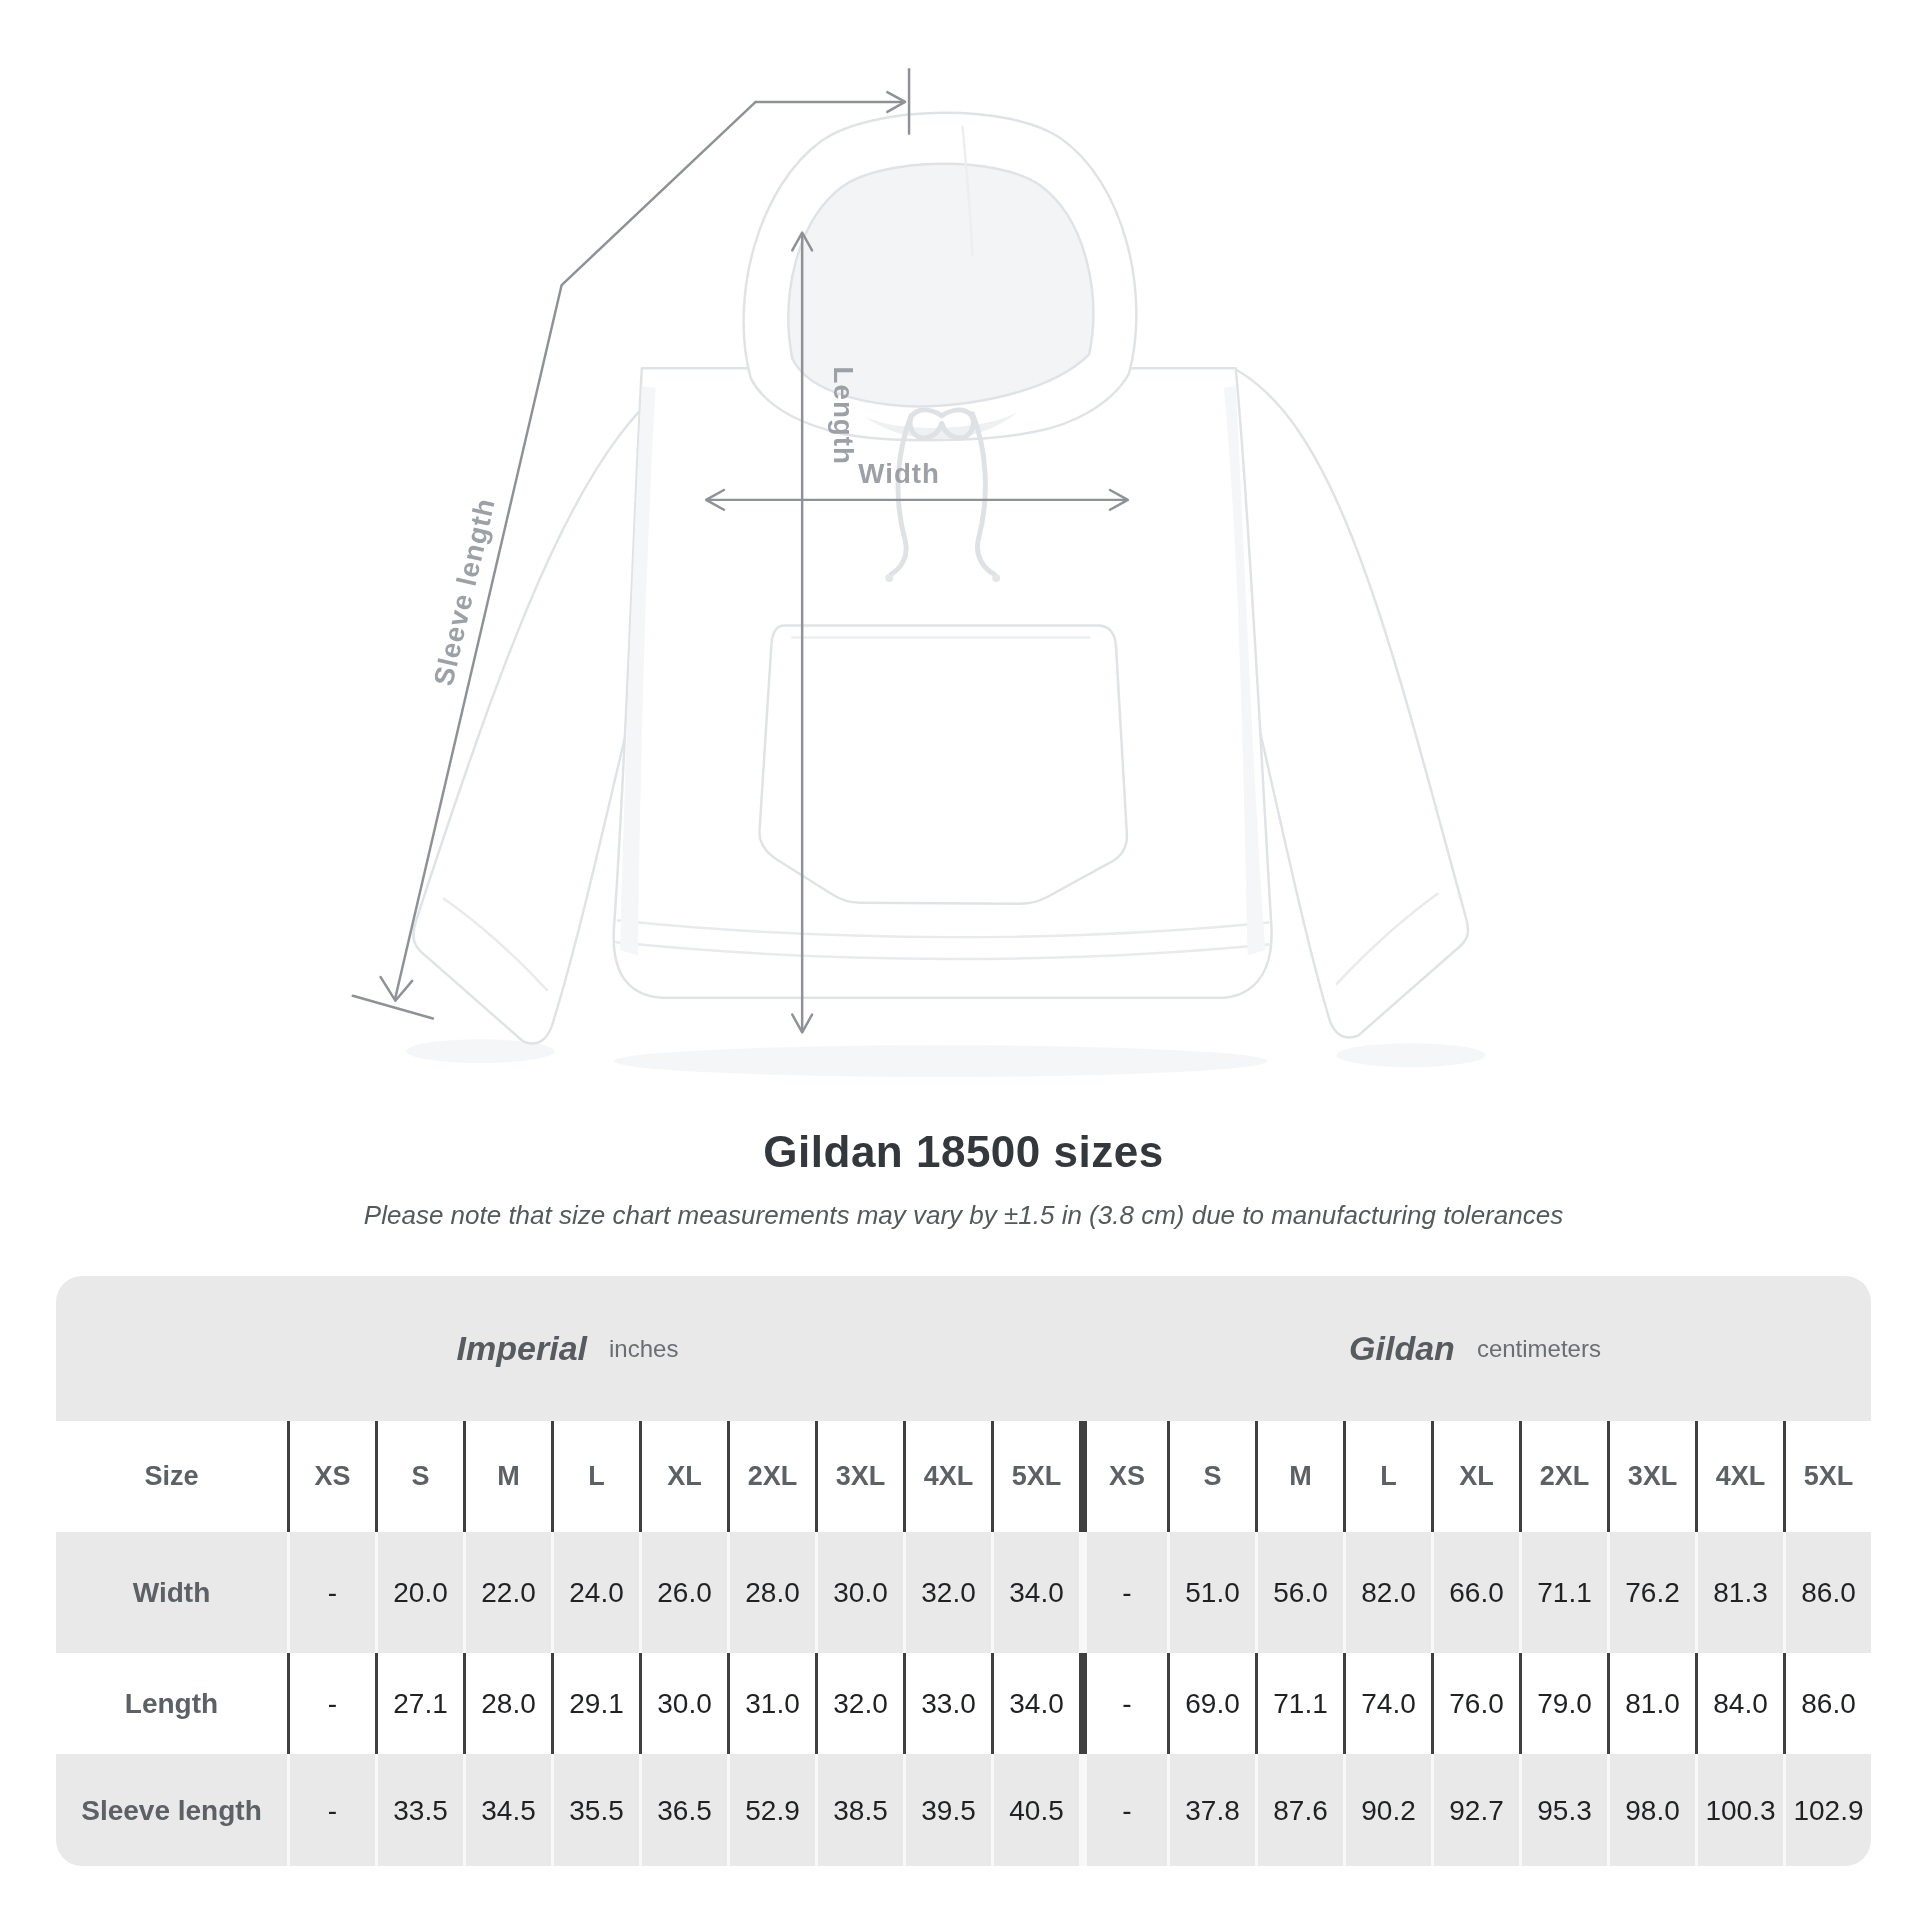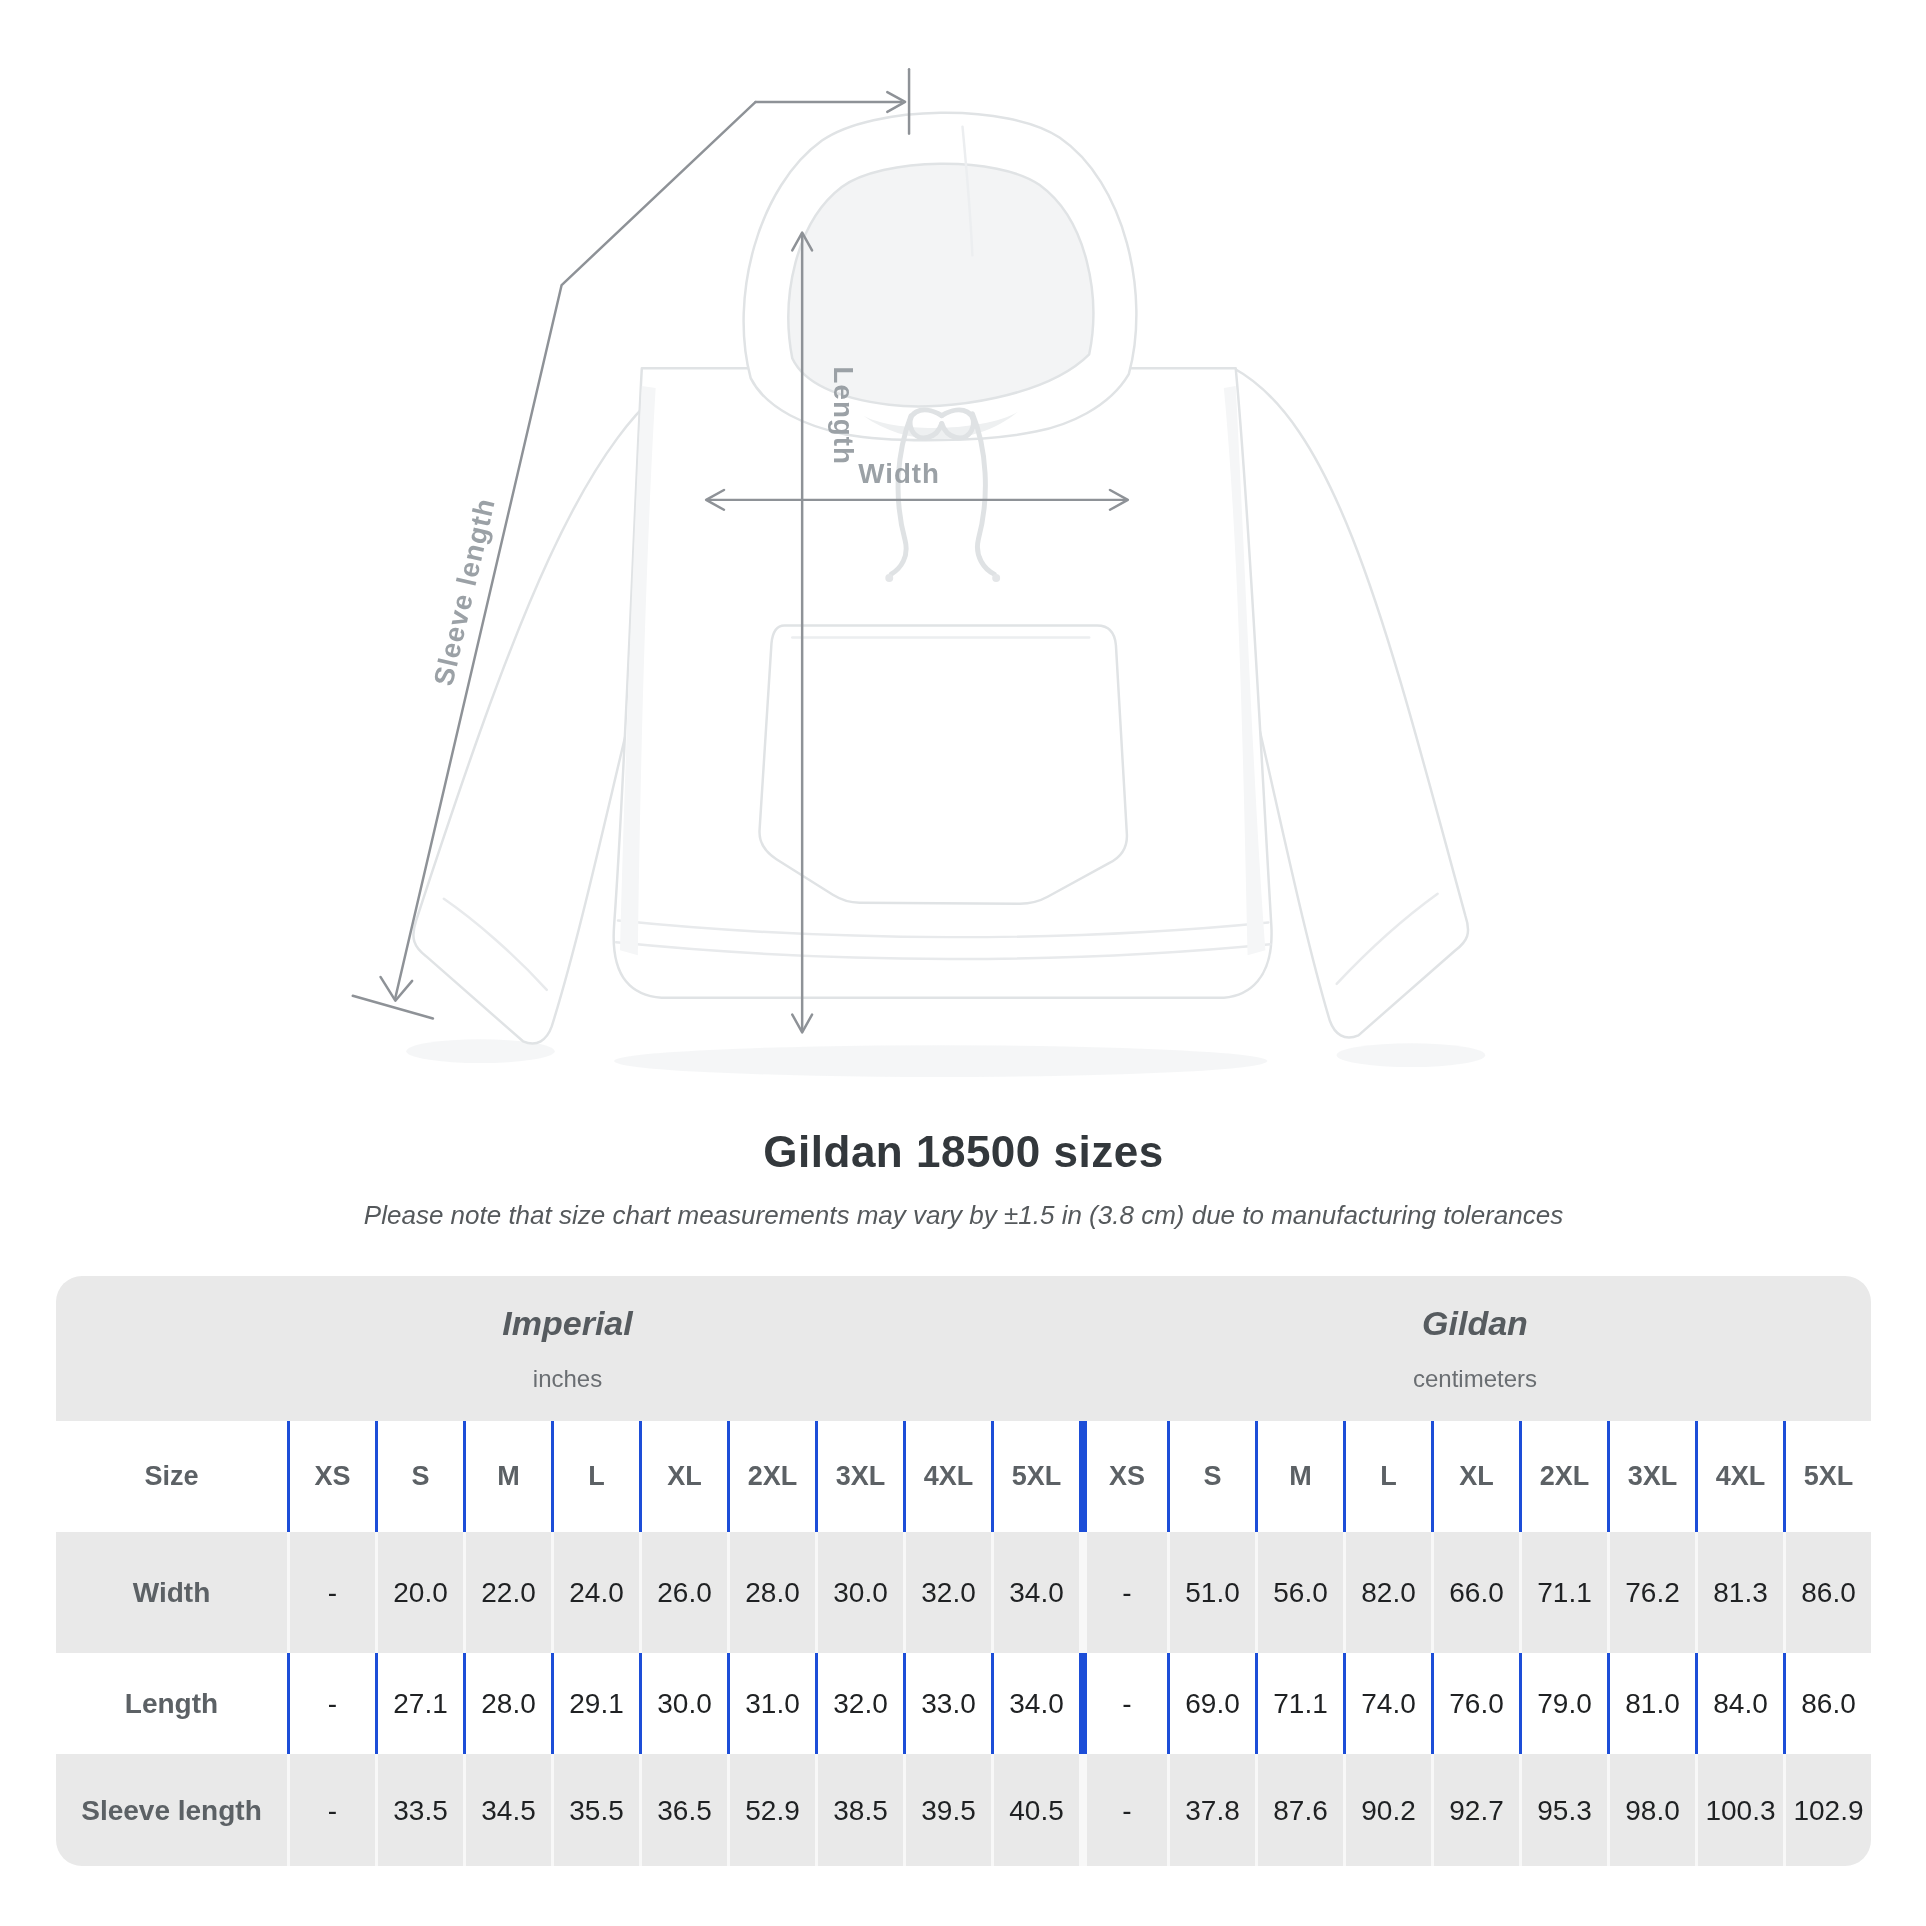--- a/index.html
+++ b/index.html
@@ -29,27 +29,27 @@
   .size-table{
     position:absolute;left:56px;top:1276px;width:1815px;height:590px;
     display:grid;
     grid-template-columns:231px repeat(18,1fr);
     grid-template-rows:145px 111px 121px 101px 113px;
     border-radius:26px;overflow:hidden;
     background:#ffffff;
   }
   .band{
     background:#e9e9e9;
-    display:flex;flex-direction:column;align-items:center;justify-content:center;
+    display:flex;align-items:center;justify-content:center;
     gap:22px;
   }
   .unit-name{font-size:34px;font-weight:700;font-style:italic;color:#565b5f;}
   .unit-sub{font-size:24px;color:#6a6e72;}
   .c{display:flex;align-items:center;justify-content:center;font-size:28px;color:#1f2123;}
-  .row-white{background:#ffffff;border-left:3px solid #1d4ed8;}
+  .row-white{background:#ffffff;border-left:3px solid #404040;}
   .row-gray{background:#e9e9e9;border-left:3px solid #f8f8f8;}
   .label-col{border-left:none;}
   .group-div{border-left-width:8px;}
   .head{font-weight:700;color:#5c6165;font-size:27px;}
   .rowlabel{font-weight:700;color:#5c6165;font-size:28px;}
 
   
   .anno-label{
     font-family:"Liberation Sans","DejaVu Sans",sans-serif;
     font-size:28px;font-weight:700;fill:#9ba1a6;letter-spacing:1px;

